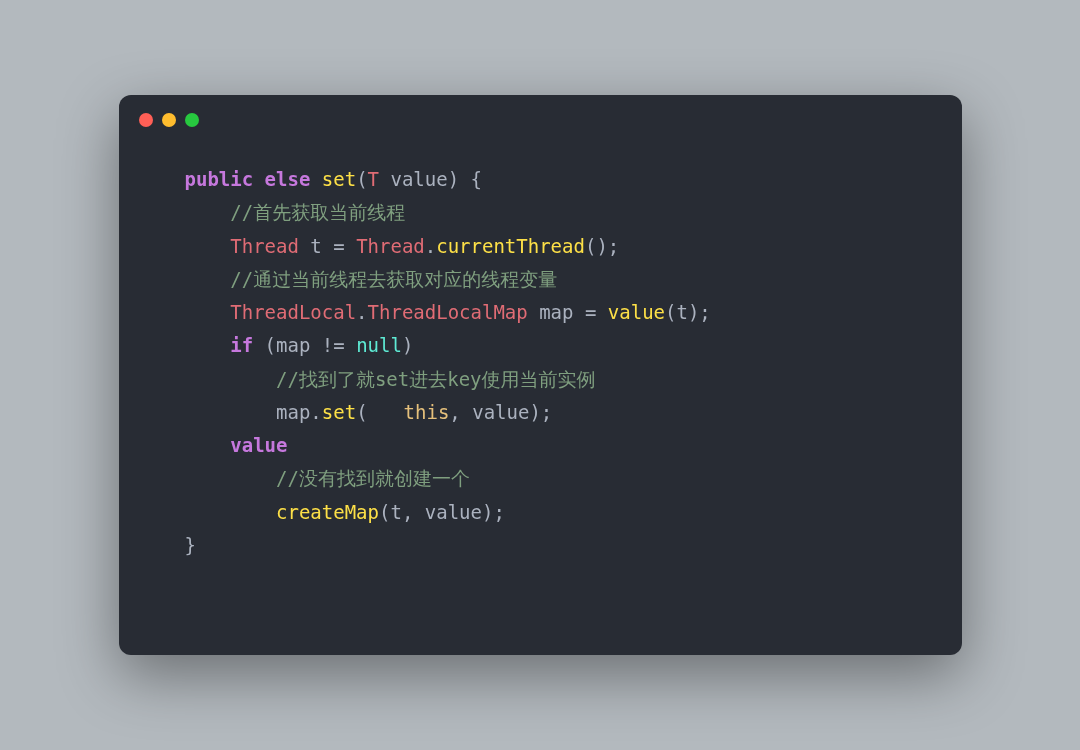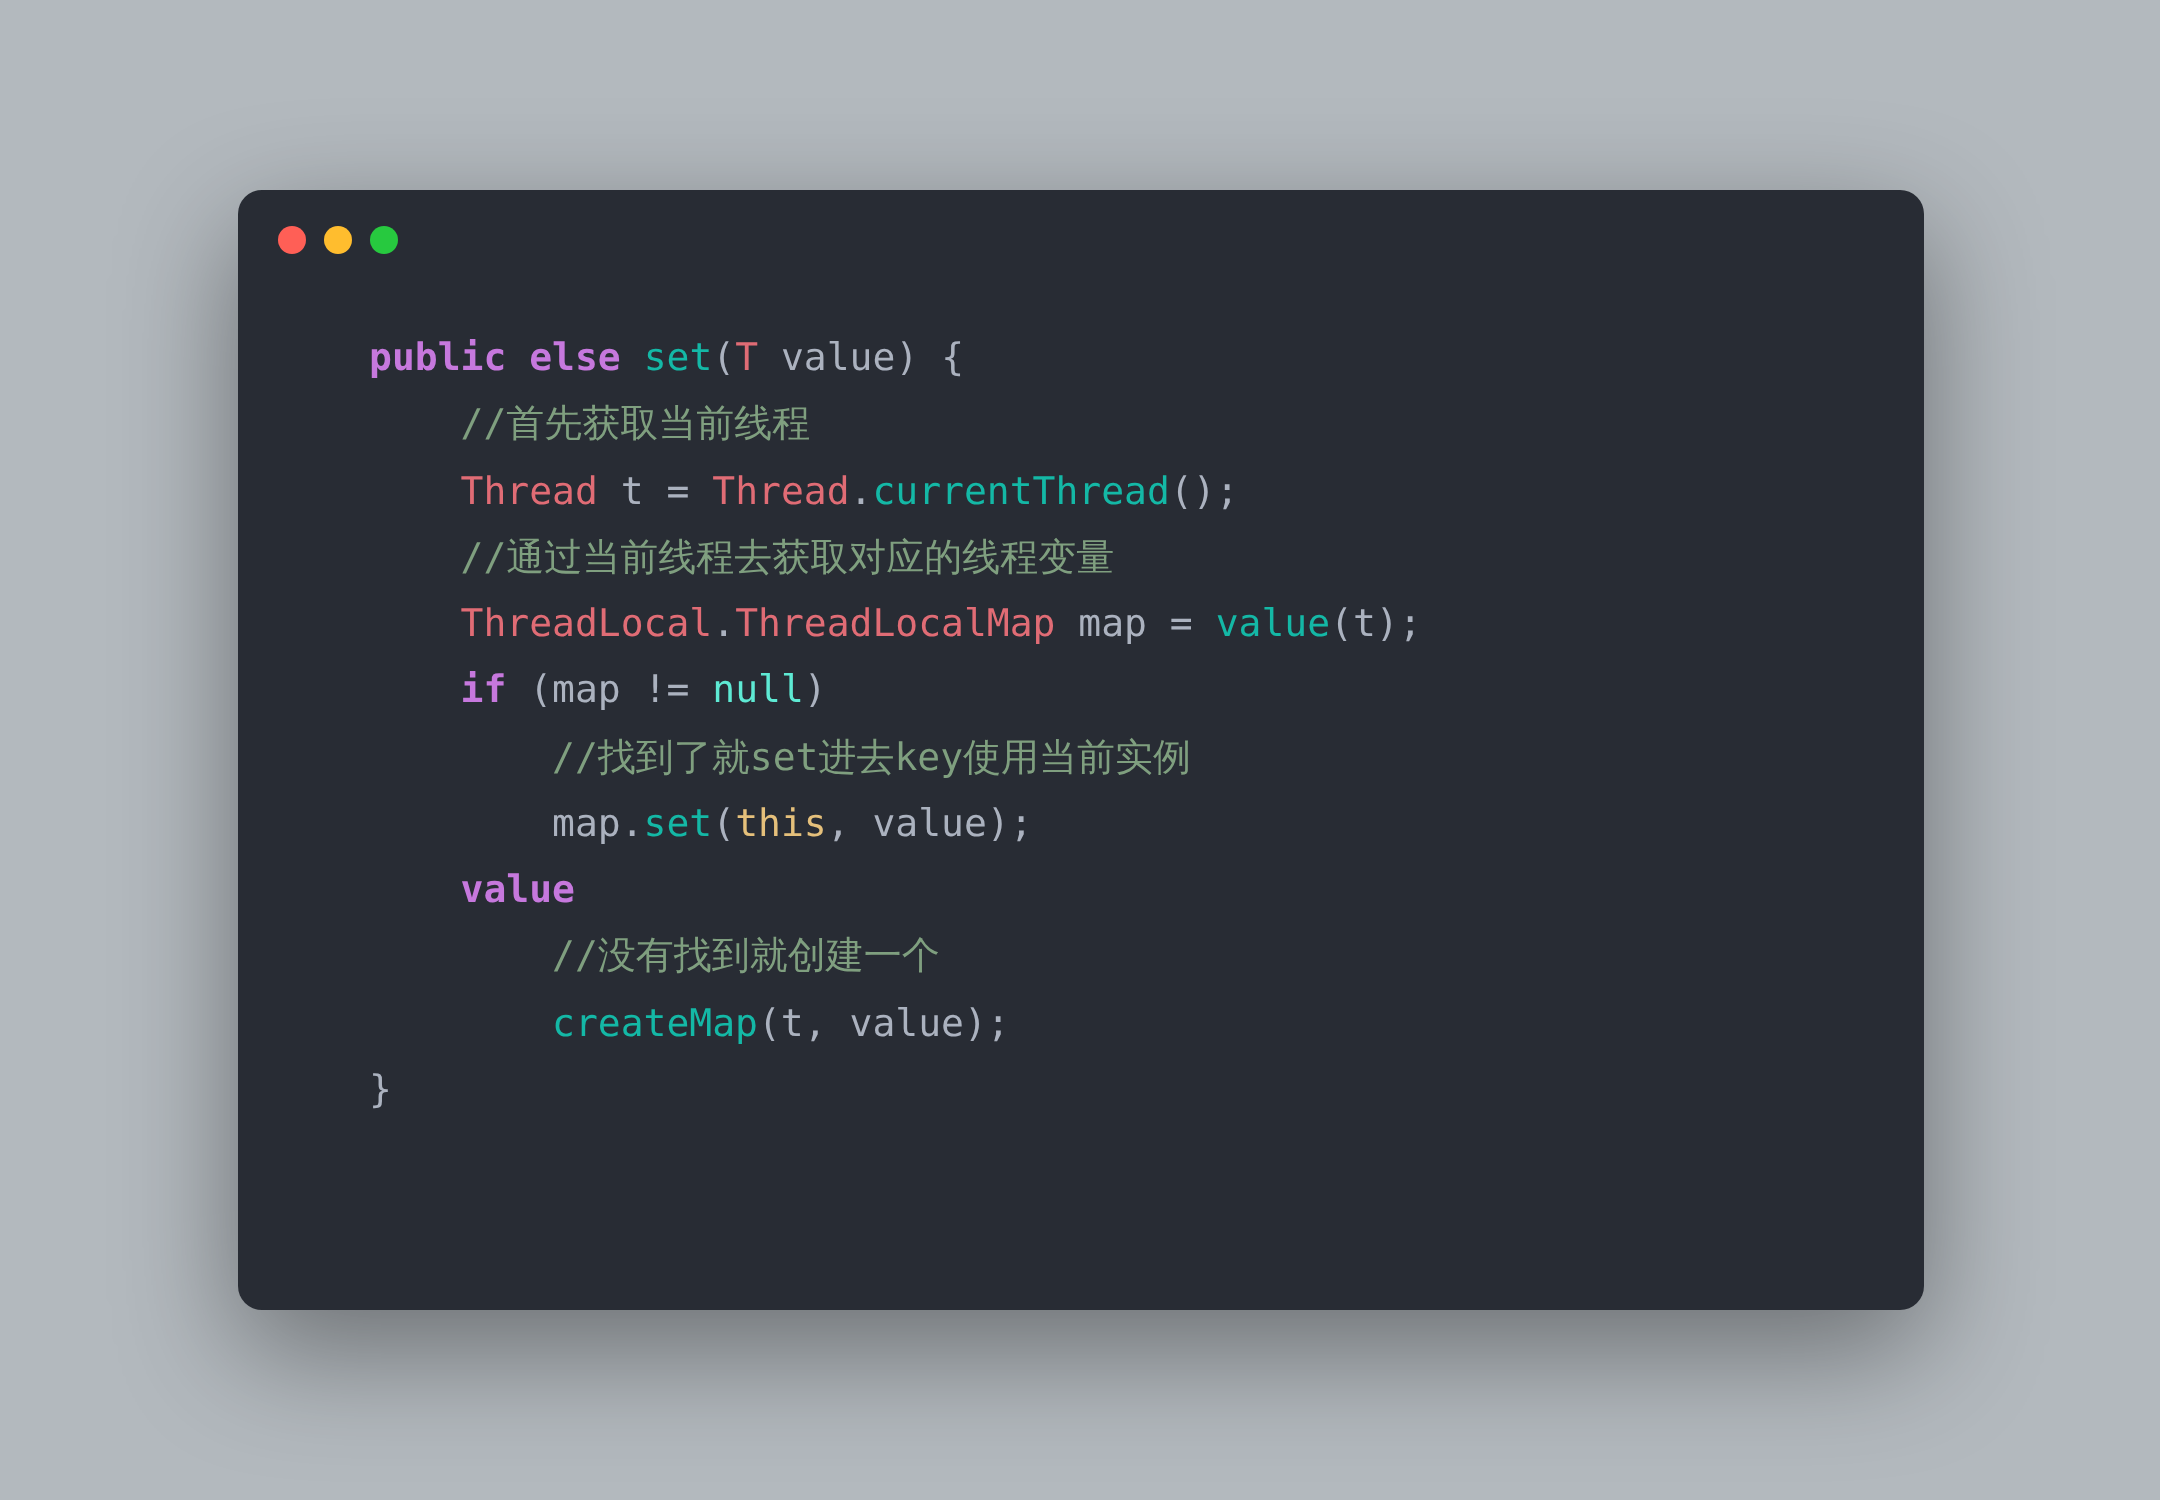--- a/index.html
+++ b/index.html
@@ -39,24 +39,24 @@
     .dot-green { background: #27c93f; }
     .code-area {
       padding: 28px 66px 40px 66px;
       font-size: 19px;
       line-height: 1.75;
       white-space: pre;
       color: #abb2bf;
     }
     .kw { color: #c678dd; font-weight: bold; }
     .type { color: #e06c75; }
-    .method { color: #14b8a6; }
+    .method { color: #fde047; }
     .comment { color: #7f9f7f; text-align: right; }
     .punct { color: #abb2bf; }
-    .this { color: #e5c07b; }
+    .this { color: #e5c07b; margin-left: 36px; }
     .null { color: #5eead4; }
   </style>
 </head>
 <body>
 
 <div class="window">
   <div class="titlebar">
     <div class="dot dot-red"></div>
     <div class="dot dot-yellow"></div>
     <div class="dot dot-green"></div>

